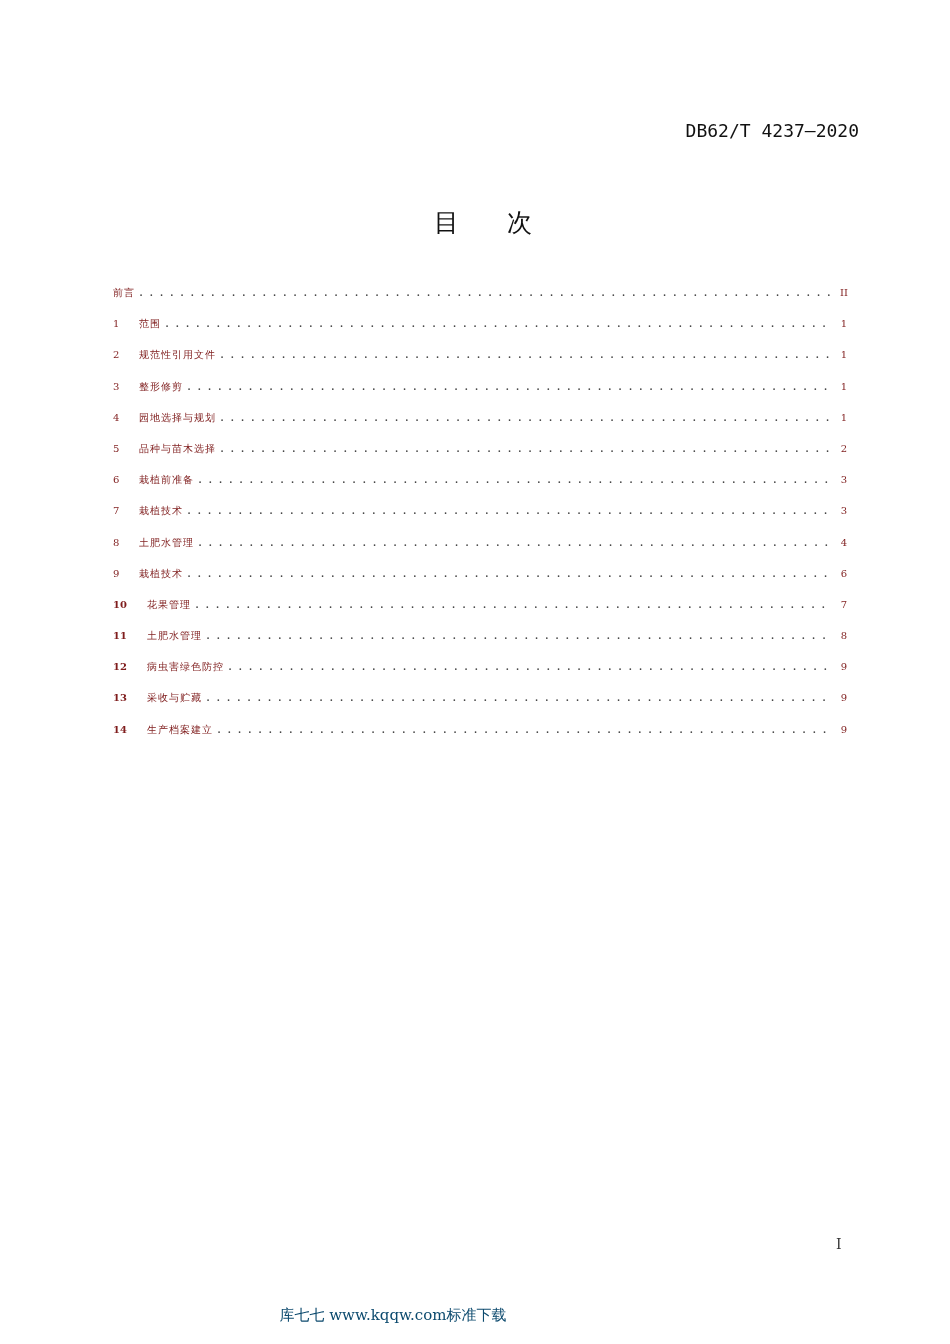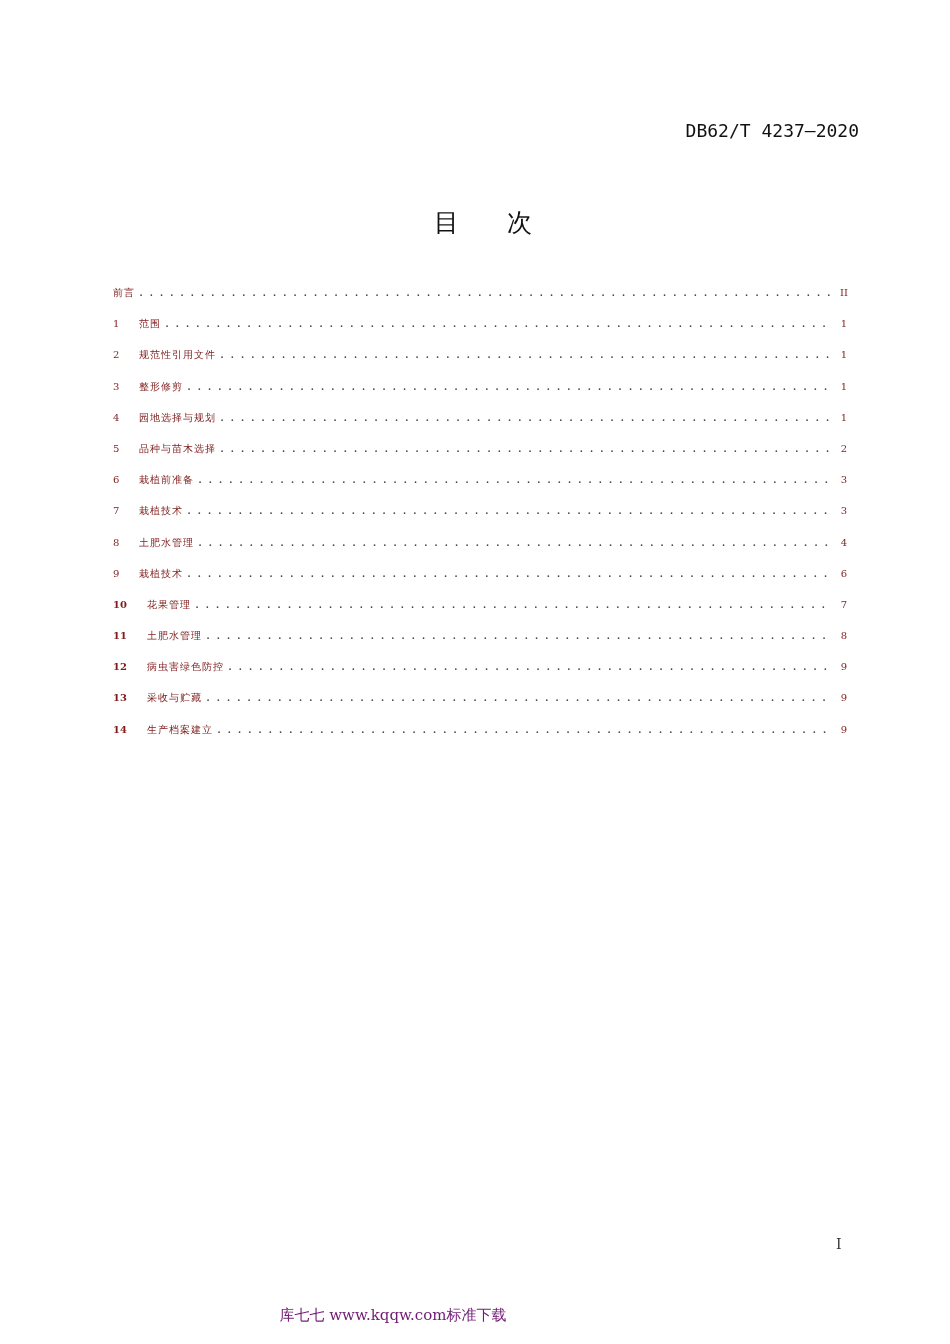--- a/index.html
+++ b/index.html
@@ -15,21 +15,21 @@
   .toc-row { display: flex; align-items: baseline; height: 31.2px; font-size: 10px; color: #7f1d1d; }
   .toc-num { display: inline-block; min-width: 26px; }
   .toc-num.wide { min-width: 34px; font-weight: bold; }
   .toc-label { white-space: nowrap; letter-spacing: 1px; }
   .toc-dots { flex: 1; overflow: hidden; white-space: nowrap; margin: 0 6px 0 4px; color: #444;
               letter-spacing: 4.1px; font-size: 13px; }
   .toc-dots::before { content: ". . . . . . . . . . . . . . . . . . . . . . . . . . . . . . . . . . . . . . . . . . . . . . . . . . . . . . . . . . . . . . . . . . . . . . . . . . . . . . . . . . . . . . . . . . . . . . . . . . . . . . . . . . . . . . . . . . . . . . . . . . . ."; letter-spacing: 0; word-spacing: 2px; }
   .toc-page { min-width: 14px; text-align: center; }
   .page-number { position: absolute; top: 1236px; left: 836px; font-size: 14px; color: #333; }
   .watermark { position: absolute; top: 1306px; left: 0; width: 786px; text-align: center;
-               font-family: "DejaVu Serif", "Liberation Serif", serif; font-size: 15px; color: #701a75; }
+               font-family: "DejaVu Serif", "Liberation Serif", serif; font-size: 15px; color: #0c4a6e; }
 </style>
 </head>
 <body>
 
 <div class="std-code">DB62/T 4237—2020</div>
 
 <div class="toc-title">
   <span>目</span><span class="gap"></span><span>次</span>
 </div>
 

